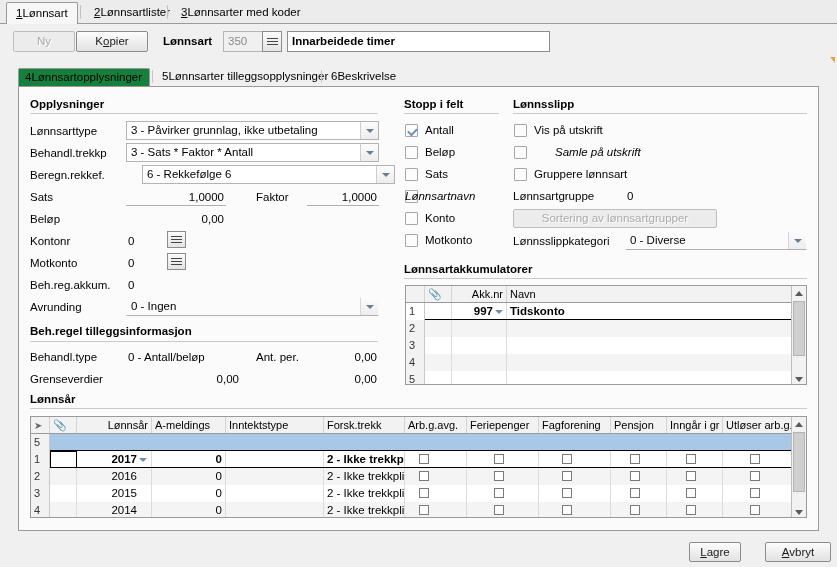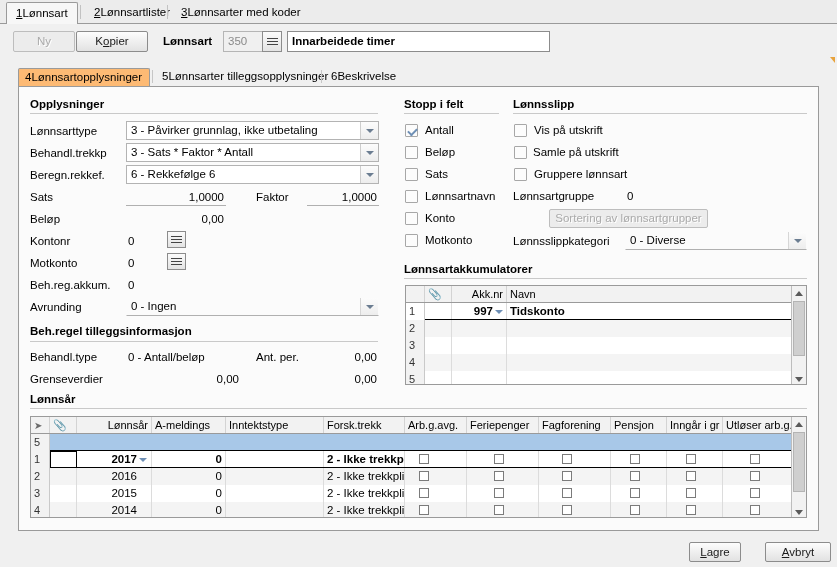--- a/index.html
+++ b/index.html
@@ -70,21 +70,21 @@
 
   
   .innertabs {
     position:absolute; left:18px; top:68px; width:801px; height:18px;
   }
   .innertabs .itab {
     position:absolute; top:0; height:18px; line-height:16px;
     font-size:11.5px; padding:0 6px; white-space:nowrap; cursor:default;
   }
   .innertabs .itab.sel {
-    background:#fdba74; border:1px solid #9a9a9a; border-bottom:none;
+    background:#15803d; border:1px solid #9a9a9a; border-bottom:none;
     border-radius:2px 2px 0 0;
   }
   .itabsep { position:absolute; top:2px; width:1px; height:13px; background:#c6c6c6; }
 
   
   .panel {
     position:absolute; left:18px; top:86px; width:801px; height:445px;
     background:#fbfbfb; border:1px solid #9a9a9a;
   }
 
@@ -245,21 +245,21 @@
       <span class="arw"></span>
     </div>
 
     <div class="frow" style="left:11px;top:60px;">Behandl.trekkp</div>
     <div class="combo" style="left:107px;top:56px;width:253px;">
       <span>3 - Sats * Faktor * Antall</span>
       <span class="arw"></span>
     </div>
 
     <div class="frow" style="left:11px;top:82px;">Beregn.rekkef.</div>
-    <div class="combo" style="left:107px;top:78px;width:253px;">
+    <div class="combo" style="left:123px;top:78px;width:253px;">
       <span>6 - Rekkefølge 6</span>
       <span class="arw"></span>
     </div>
 
     <div class="frow" style="left:11px;top:104px;">Sats</div>
     <div class="fld r" style="left:107px;top:102px;width:100px;">1,0000</div>
     <div class="frow" style="left:237px;top:104px;">Faktor</div>
     <div class="fld r" style="left:288px;top:102px;width:72px;">1,0000</div>
 
     <div class="frow" style="left:11px;top:126px;">Beløp</div>
@@ -305,40 +305,40 @@
     <div class="sect-title" style="left:385px;top:11px;">Stopp i felt</div>
     <div class="sect-rule" style="left:385px;top:26px;width:95px;"></div>
 
     <div class="cb on" style="left:386px;top:37px;"></div>
     <div class="cbl" style="left:406px;top:37px;">Antall</div>
     <div class="cb" style="left:386px;top:59px;"></div>
     <div class="cbl" style="left:406px;top:59px;">Beløp</div>
     <div class="cb" style="left:386px;top:81px;"></div>
     <div class="cbl" style="left:406px;top:81px;">Sats</div>
     <div class="cb" style="left:386px;top:103px;"></div>
-    <div class="cbl" style="left:406px;top:103px;">Lønnsartnavn</div>
+    <div class="cbl" style="left:386px;top:103px;font-style:italic;">Lønnsartnavn</div>
     <div class="cb" style="left:386px;top:125px;"></div>
     <div class="cbl" style="left:406px;top:125px;">Konto</div>
     <div class="cb" style="left:386px;top:147px;"></div>
     <div class="cbl" style="left:406px;top:147px;">Motkonto</div>
 
     <div class="sect-title" style="left:494px;top:11px;">Lønnsslipp</div>
     <div class="sect-rule" style="left:494px;top:26px;width:294px;"></div>
 
     <div class="cb" style="left:495px;top:37px;"></div>
     <div class="cbl" style="left:515px;top:37px;">Vis på utskrift</div>
     <div class="cb" style="left:495px;top:59px;"></div>
-    <div class="cbl" style="left:514px;top:59px;">Samle på utskrift</div>
+    <div class="cbl" style="left:536px;top:59px;font-style:italic;">Samle på utskrift</div>
     <div class="cb" style="left:495px;top:81px;"></div>
     <div class="cbl" style="left:515px;top:81px;">Gruppere lønnsart</div>
 
     <div class="cbl" style="left:494px;top:103px;">Lønnsartgruppe</div>
     <div class="fld nb" style="left:606px;top:101px;width:40px;">0</div>
 
-    <div class="btn disabled" style="position:absolute;left:494px;top:122px;width:159px;height:19px;line-height:17px;margin-left:36px;">
+    <div class="btn disabled" style="position:absolute;left:494px;top:122px;width:204px;height:19px;line-height:17px;">
       <span>Sortering av lønnsartgrupper</span>
     </div>
 
     <div class="cbl" style="left:494px;top:148px;">Lønnsslippkategori</div>
     <div class="combo" style="left:606px;top:144px;width:182px;border-color:transparent;border-bottom-color:#b0b0b0;background:transparent;">
       <span>0 - Diverse</span>
       <span class="arw" style="border-left:1px solid #d6d6d6;"></span>
     </div>
 
     <div class="sect-title" style="left:385px;top:176px;">Lønnsartakkumulatorer</div>

